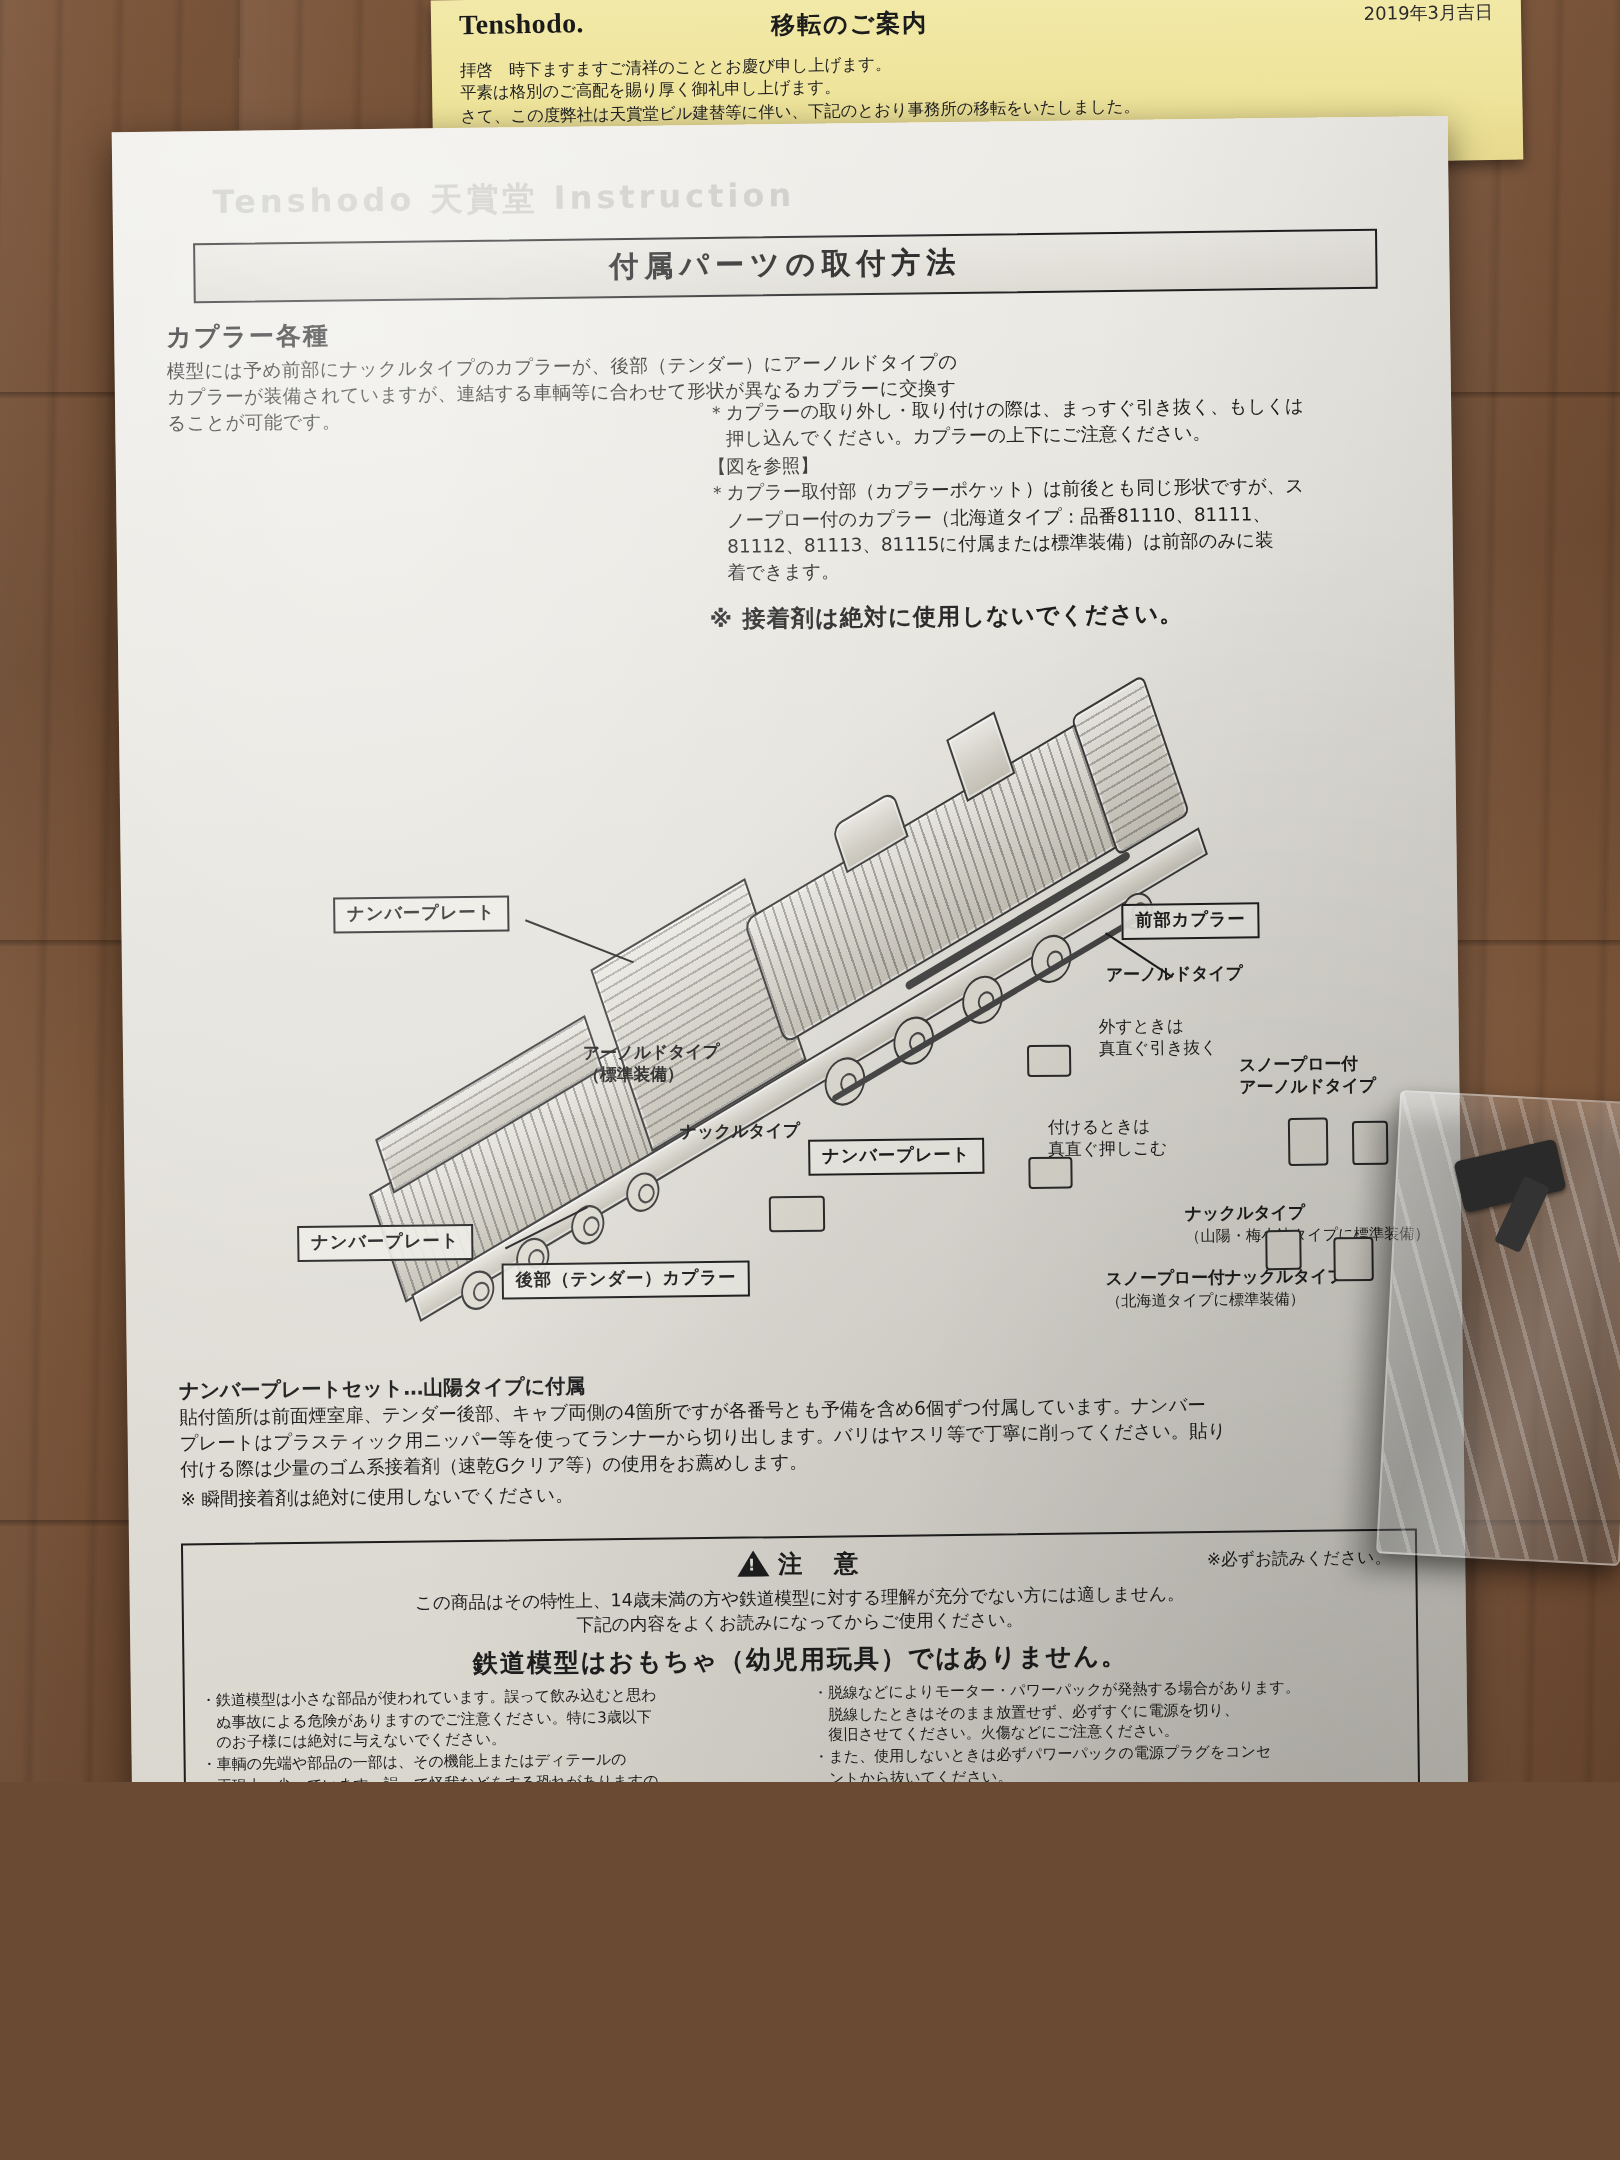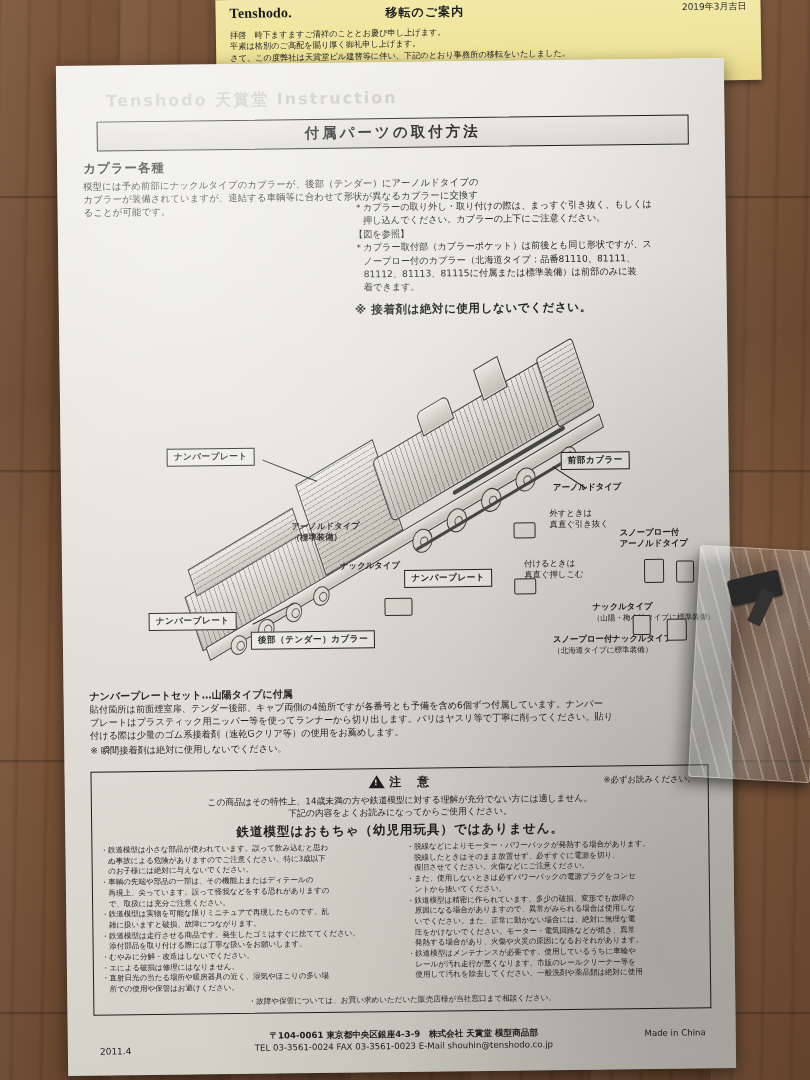--- a/index.html
+++ b/index.html
@@ -1,21 +1,21 @@
 <!DOCTYPE html>
 <html><head>
 <meta charset="utf-8">
 <style>
   html,body{margin:0;padding:0;}
   body{
     width:810px;height:1080px;overflow:hidden;
     font-family:"DejaVu Sans", sans-serif;
     background:#6b4a33;
   }
-  #scene{position:relative;width:810px;height:1080px;overflow:hidden;text-decoration:underline;}
+  #scene{position:relative;width:810px;height:891px;overflow:hidden;text-decoration:underline;}
 
   
   .wood{
     position:absolute;inset:0;
     background:
       repeating-linear-gradient(91deg,
         rgba(0,0,0,0.10) 0px, rgba(0,0,0,0.00) 3px, rgba(0,0,0,0.00) 26px, rgba(0,0,0,0.09) 30px),
       repeating-linear-gradient(90.5deg,
         rgba(255,255,255,0.05) 0px, rgba(0,0,0,0.00) 60px, rgba(0,0,0,0.05) 120px),
       linear-gradient(175deg,#7d573c 0%,#6d4a31 35%,#7a5438 60%,#67452e 100%);

